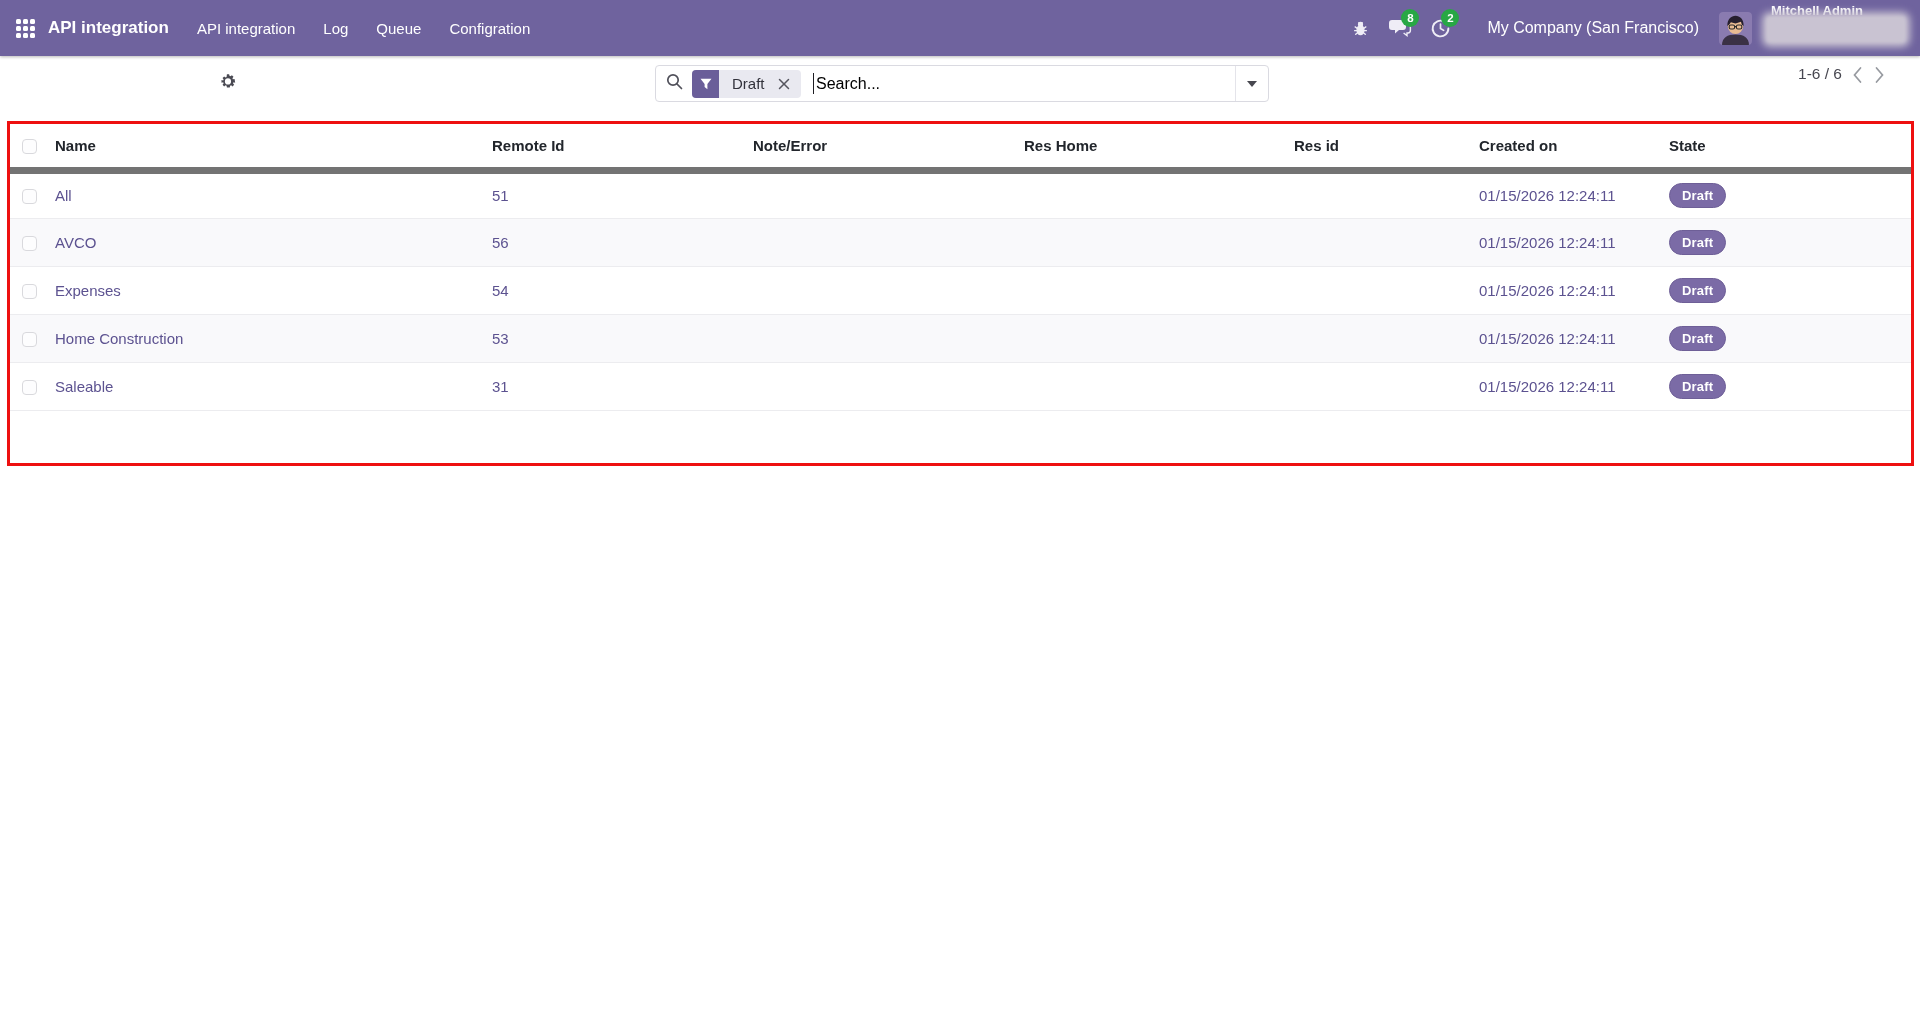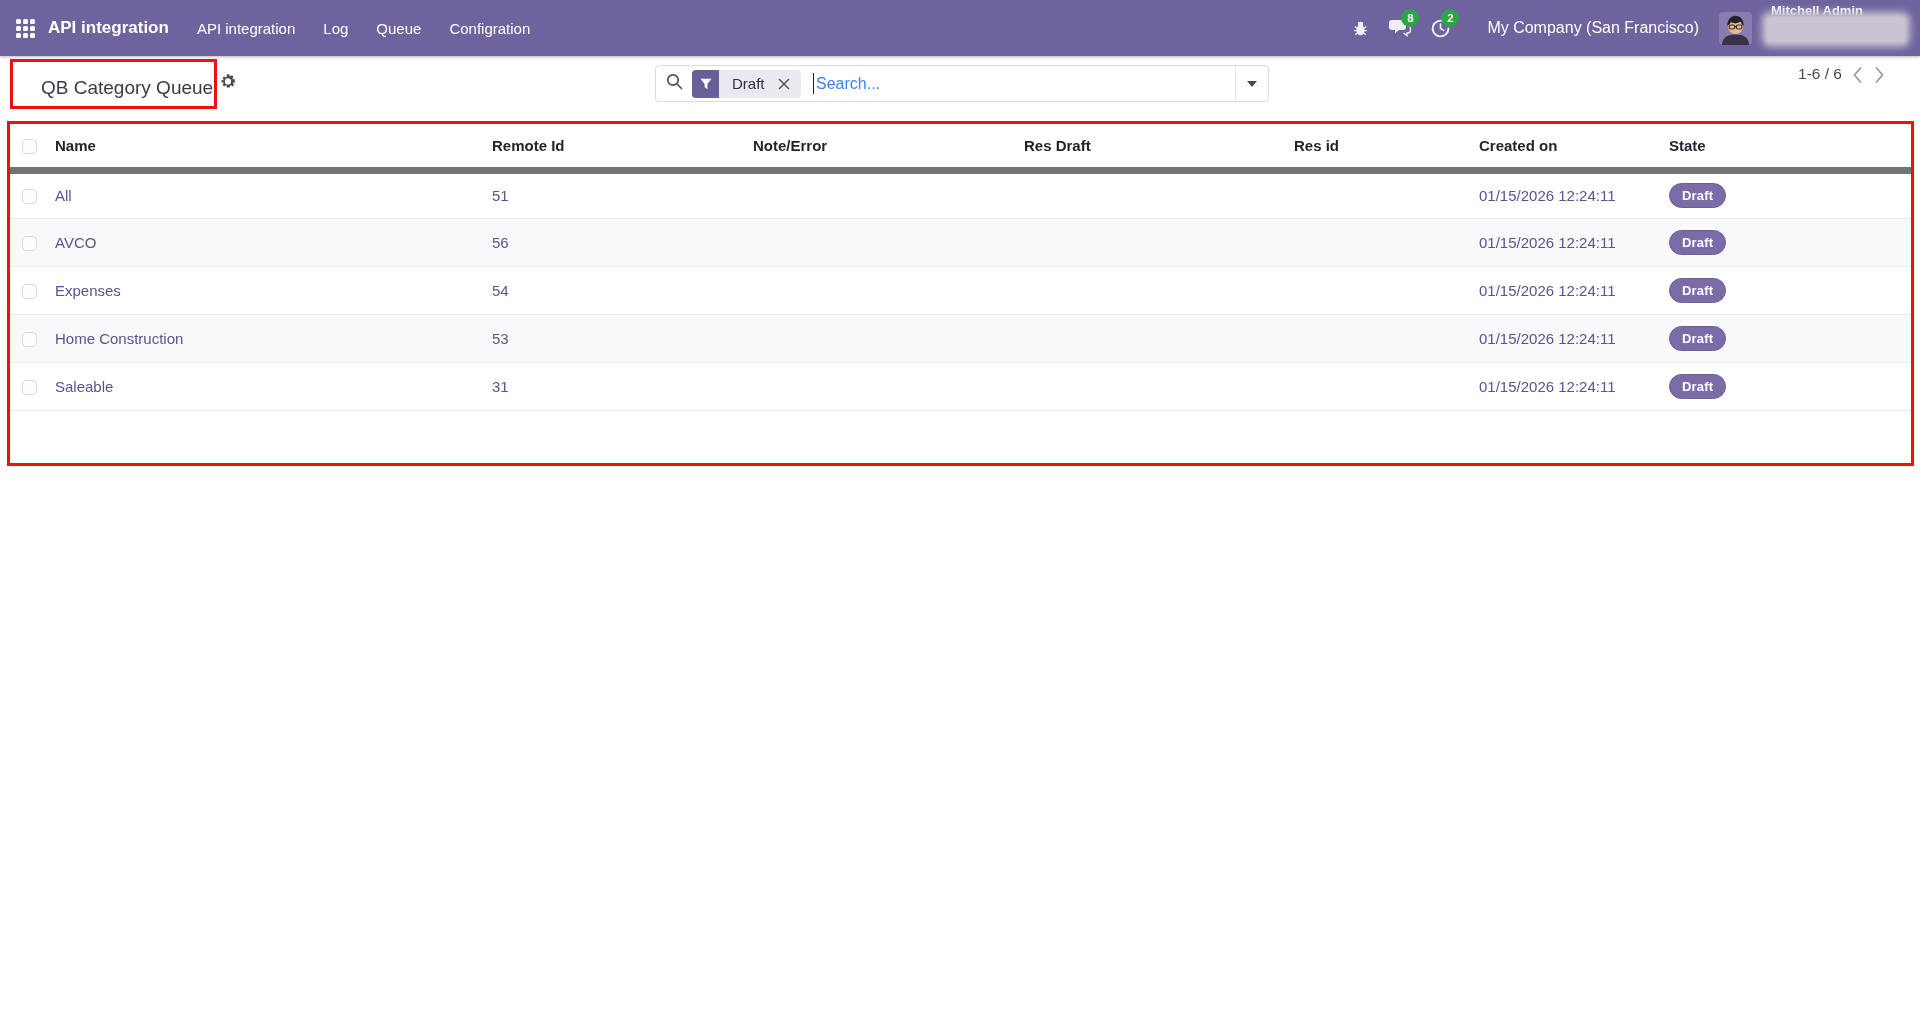--- a/index.html
+++ b/index.html
@@ -46,21 +46,21 @@
                 display:flex; align-items:center; }
   .search-mag { margin-left:10px; flex:none; }
   .facet { display:flex; align-items:stretch; height:28px; margin-left:9px;
            border-radius:4px; overflow:hidden; background:#e9e9f0; flex:none; }
   .facet-funnel { width:27px; background:#6a5e99; display:flex; align-items:center;
                   justify-content:center; flex:none; }
   .facet-label { display:flex; align-items:center; padding:0 11px 0 13px; font-size:15px; color:#32323b; }
   .facet-remove { display:flex; align-items:center; padding:0 11px 0 2px; color:#55555e;
                   font-size:14px; cursor:pointer; }
   .text-cursor { width:1.5px; height:21px; background:#1d1d22; margin-left:12px; flex:none; }
-  .search-placeholder { color:#3b82f6; font-size:16px; margin-left:2px;text-align:center; }
+  .search-placeholder { color:#000000; font-size:16px; margin-left:2px;text-align:center; }
   .search-dd { margin-left:auto; width:33px; align-self:stretch;
                border-left:1px solid #e4e4ea; display:flex; align-items:center;
                justify-content:center; cursor:pointer; border-radius:0 4px 4px 0; }
 
   .pager { position:absolute; right:34px; top:9px; height:37px; display:flex;
            gap:8px; }
   .pager-range { font-size:15.5px; color:#474750; }
   .pager-btn { width:14px; height:20px; display:flex; align-items:center;
                justify-content:center; cursor:pointer; }
 
@@ -144,23 +144,20 @@
         </svg>
       </div>
       <div class="user-wrap">
         <span class="user-name">Mitchell Admin</span>
         <span class="user-blur"></span>
       </div>
     </div>
   </div>
 
   <div class="control-panel">
-    <div class="annotation-title-box">
-      <div class="page-title">QB Category Queue</div>
-    </div>
     <div class="title-gear">
       <svg width="17" height="17" viewBox="0 0 16 16" fill="#4a4a53">
         <path d="M8 5.1A2.9 2.9 0 1 0 8 10.9 2.9 2.9 0 0 0 8 5.1zm6.8 4.1-1.6-.3c-.1.4-.2.7-.4 1l1 1.3-1.5 1.5-1.3-1c-.3.2-.6.3-1 .4l-.3 1.6H7l-.3-1.6c-.4-.1-.7-.2-1-.4l-1.3 1-1.5-1.5 1-1.3c-.2-.3-.3-.6-.4-1l-1.6.3V6.8l1.6.3c.1-.4.2-.7.4-1l-1-1.3 1.5-1.5 1.3 1c.3-.2.6-.3 1-.4L7 1.2h2.1l.3 1.6c.4.1.7.2 1 .4l1.3-1 1.5 1.5-1 1.3c.2.3.3.6.4 1l1.6-.3z" transform="translate(-0.5,-0.1)"></path>
       </svg>
     </div>
 
     <div class="search-box">
       <span class="search-mag">
         <svg width="17" height="17" viewBox="0 0 17 17" fill="none" stroke="#50505a" stroke-width="1.7" stroke-linecap="round">
           <circle cx="7" cy="7" r="5.2"></circle>
@@ -215,21 +212,21 @@
         <col style="width:185px">
         <col style="width:190px">
         <col>
     </colgroup>
     <thead>
       <tr>
         <th class="cb-cell"><span class="cb"></span></th>
         <th>Name</th>
         <th>Remote Id</th>
         <th>Note/Error</th>
-        <th>Res Draft</th>
+        <th>Res Home</th>
         <th>Res id</th>
         <th>Created on</th>
         <th>State</th>
       </tr>
     </thead>
     <tbody>
 
     <tr class="row">
         <td class="cb-cell"><span class="cb"></span></td>
         <td><span class="cell-link">All</span></td>

